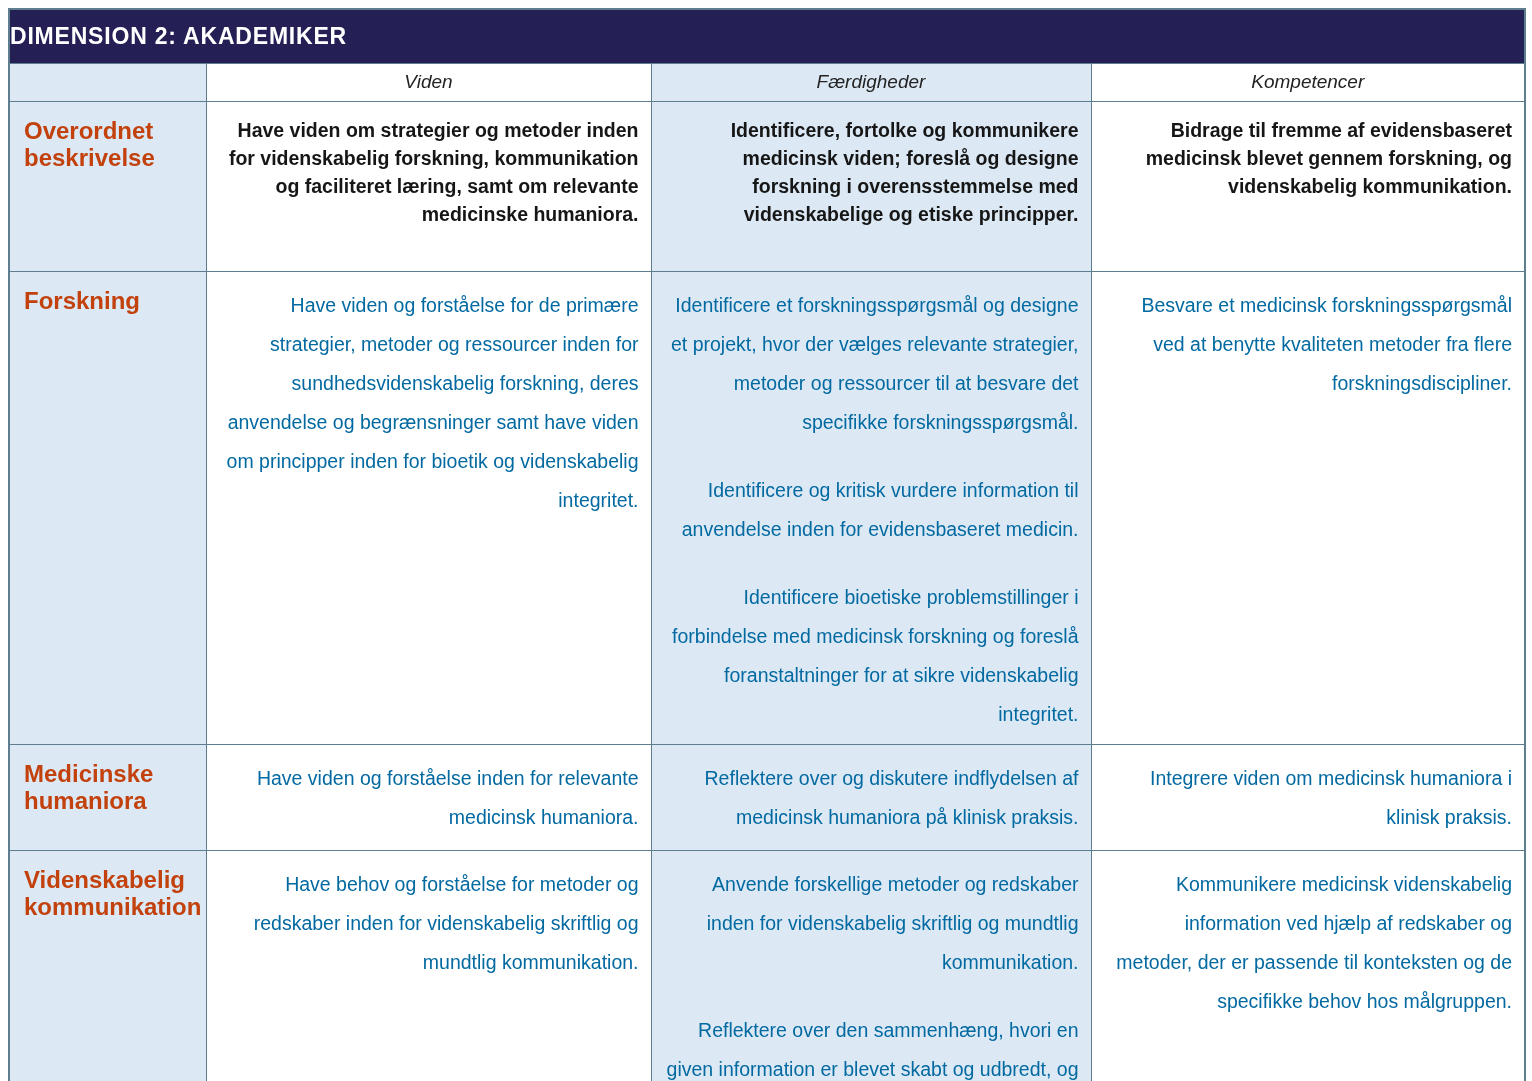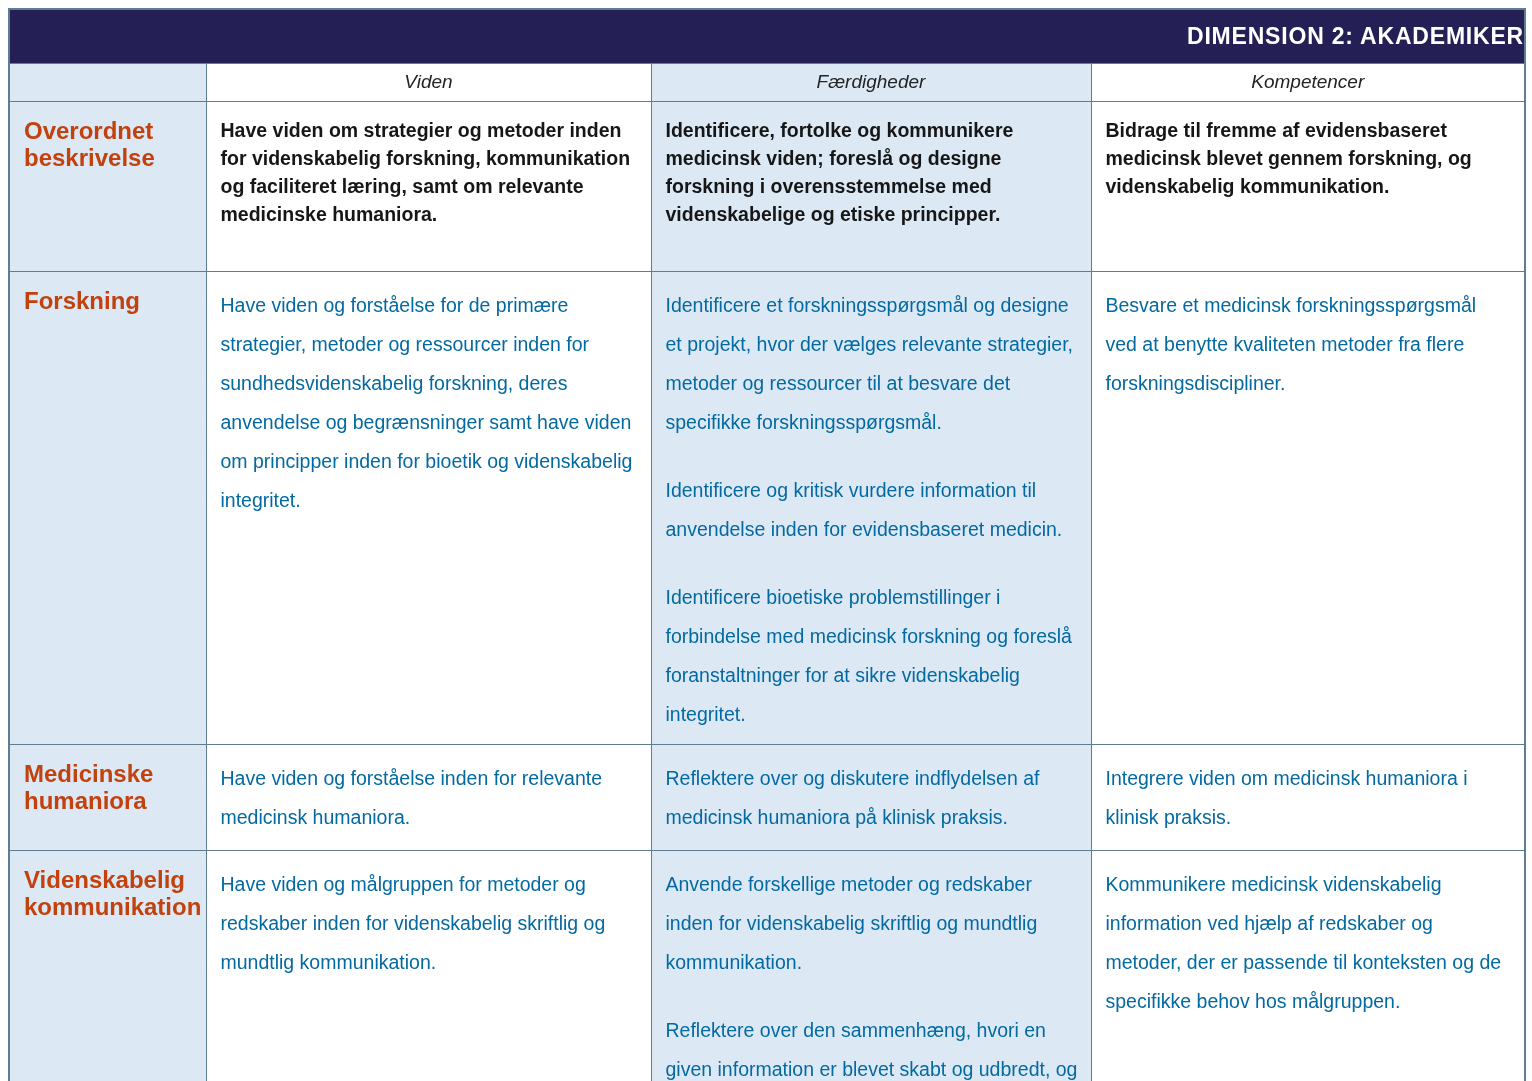--- a/index.html
+++ b/index.html
@@ -31,21 +31,21 @@
   table.matrix { border-width: 2px; }
 
   
   tr.title-row th {
     height: 54px;
     background: #241f55;
     color: #ffffff;
     font-size: 23px;
     font-weight: bold;
     letter-spacing: 0.8px;
-    text-align: right;
+    text-align: left;
     vertical-align: middle;
     text-transform: uppercase;
     padding: 0;
   }
 
   
   tr.colhead-row td {
     height: 38px;
     font-size: 19px;
     font-style: italic;
@@ -65,21 +65,21 @@
     color: #c2410c;
     padding: 15px 10px 10px 14px;
     line-height: 27px;
   }
   tbody td.cell {
     padding: 14px 12px 10px 14px;
     font-size: 19.5px;
     line-height: 39px;
     color: #0369a1;
   }
-  tbody td.cell p { margin: 0 0 29px 0; }
+  tbody td.cell p { margin: 0 0 29px 0; text-align: right; }
   tbody td.cell p:last-child { margin-bottom: 0; }
   tbody tr.bold-row td.cell {
     font-weight: bold;
     color: #161616;
     line-height: 28px;
   }
   .stripe { background: #dce9f5; }
   .plain  { background: #ffffff; }
 
   
@@ -145,21 +145,21 @@
           <td class="cell stripe">
             <p>Reflektere over og diskutere indflydelsen af medicinsk humaniora på klinisk praksis.</p>
           </td>
           <td class="cell plain">
             <p>Integrere viden om medicinsk humaniora i klinisk praksis.</p>
           </td>
         </tr>
         <tr>
           <th class="row-label stripe">Videnskabelig kommunikation</th>
           <td class="cell plain">
-            <p>Have viden og målgruppen for metoder og redskaber inden for videnskabelig skriftlig og mundtlig kommunikation.</p>
+            <p>Have behov og forståelse for metoder og redskaber inden for videnskabelig skriftlig og mundtlig kommunikation.</p>
           </td>
           <td class="cell stripe">
             <p>Anvende forskellige metoder og redskaber inden for videnskabelig skriftlig og mundtlig kommunikation.</p>
             <p>Reflektere over den sammenhæng, hvori en given information er blevet skabt og udbredt, og kritisk vurdere kvaliteten, troværdigheden og relevansen samt de bagvedliggende kilder.</p>
           </td>
           <td class="cell plain">
             <p>Kommunikere medicinsk videnskabelig information ved hjælp af redskaber og metoder, der er passende til konteksten og de specifikke behov hos målgruppen.</p>
           </td>
         </tr>
       </tbody>

